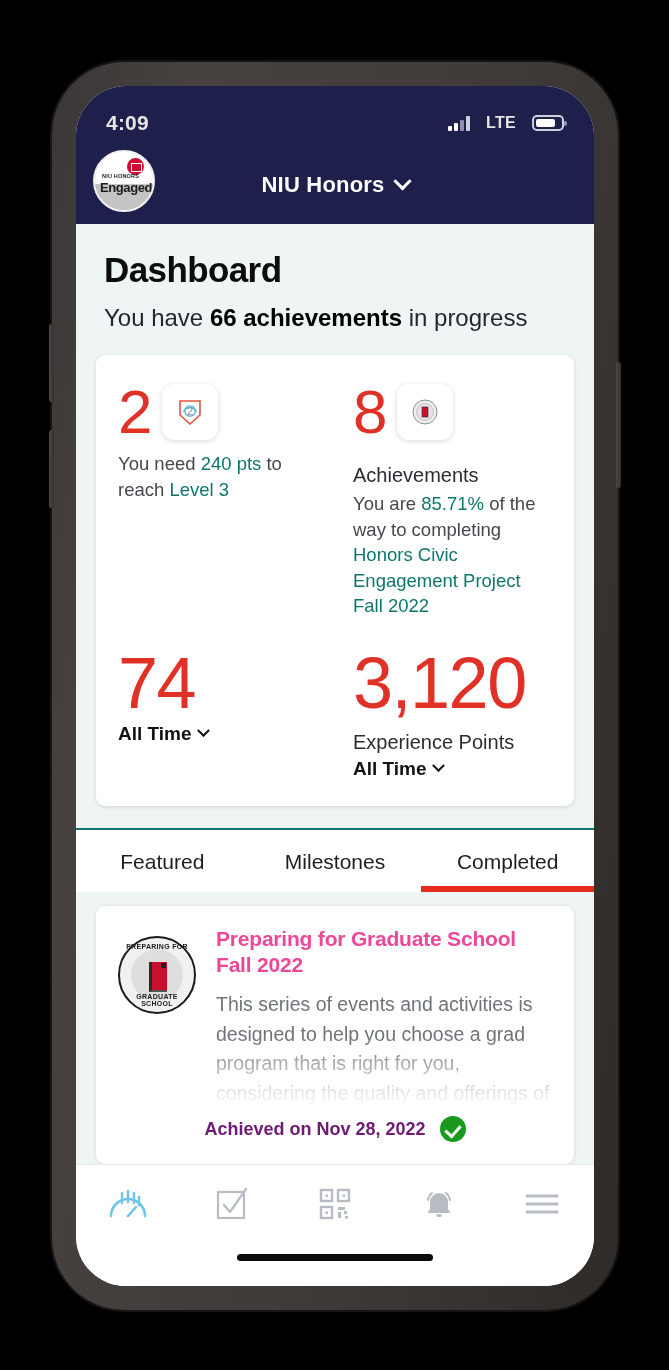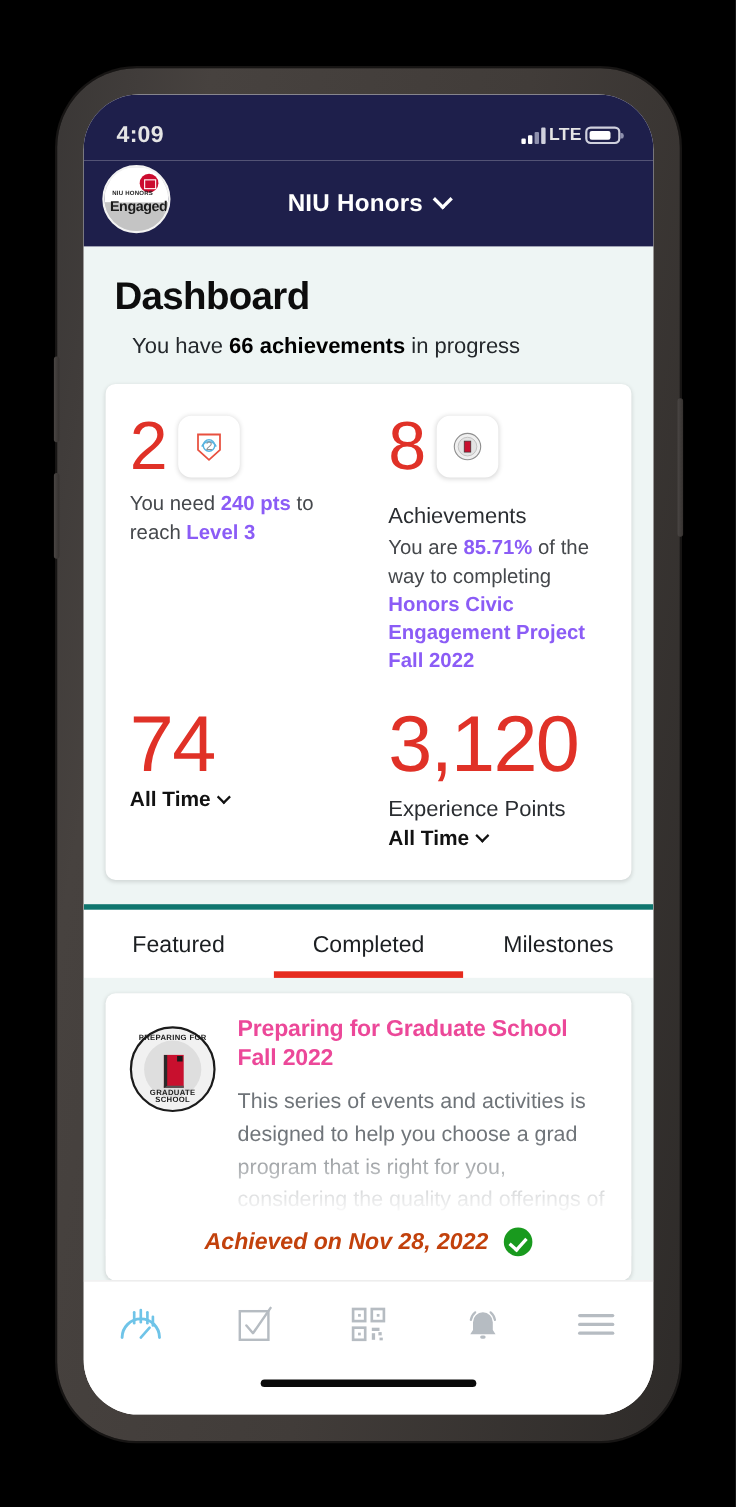--- a/index.html
+++ b/index.html
@@ -63,21 +63,21 @@
     flex: none;
   }
   .status-time {
     font-size: 21px;
     font-weight: bold;
     letter-spacing: 0.2px;
   }
   .status-right {
     display: flex;
     align-items: center;
-    gap: 3px;
+    gap: 16px;
   }
   .signal { display: flex; align-items: flex-end; gap: 2px; height: 15px; }
   .signal i { display: block; width: 4px; background: #ffffff; border-radius: 1px; }
   .signal i:nth-child(1) { height: 5px;  background: #ffffff; }
   .signal i:nth-child(2) { height: 8px;  background: #ffffff; }
   .signal i:nth-child(3) { height: 11px; background: #8e90ad; }
   .signal i:nth-child(4) { height: 15px; background: #cfd0dd; }
   .lte-label { font-size: 16px; font-weight: bold; letter-spacing: 0.3px; }
   .battery {
     width: 32px; height: 16px;
@@ -173,25 +173,24 @@
 
   .page-head { padding: 26px 28px 20px 28px; }
   .page-title {
     font-size: 35px;
     font-weight: bold;
     color: #0d0d0d;
     letter-spacing: -0.6px;
   }
   .page-sub {
     margin-top: 11px;
-    font-size: 20px;
+    font-size: 24px;
     color: #24282c;
     line-height: 1.42;
     font-weight: 300;
-    margin-left: 16px;
   }
   .page-sub b { font-weight: bold; color: #000; }
 
   
   .stats-card {
     margin: 0 20px;
     background: #ffffff;
     border-radius: 9px;
     box-shadow: 0 1px 4px rgba(0,0,0,0.13);
     padding: 22px 4px 26px 4px;
@@ -221,21 +220,21 @@
     color: #2a2d31;
     font-weight: 300;
   }
   .stat-desc {
     margin-top: 4px;
     font-size: 18.5px;
     line-height: 1.38;
     color: #45484c;
     font-weight: 300;
   }
-  .stat-desc b { font-weight: bold; color: #8b5cf6; }
+  .stat-desc b { font-weight: normal; color: #0f766e; }
 
   .stat-row-2 { display: flex; margin-top: 28px; }
   .stat-num-xl {
     font-size: 72px;
     color: #e03127;
     line-height: 1;
     font-weight: 200;
     letter-spacing: -1.5px;
   }
   .stat-label-2 {
@@ -258,21 +257,21 @@
     border-right: 2.6px solid #121212;
     border-bottom: 2.6px solid #121212;
     transform: rotate(45deg) translate(-2px,-2px);
   }
 
   
   .tabs {
     margin-top: 22px;
     background: #ffffff;
     display: flex;
-    border-top: 5px solid #0f766e;
+    border-top: 2px solid #0f766e;
     flex: none;
   }
   .tab {
     flex: 1;
     text-align: center;
     padding: 20px 0 18px 0;
     font-size: 21px;
     color: #1c1f22;
     font-weight: 300;
     position: relative;
@@ -363,24 +362,23 @@
     position: absolute;
     left: 0; right: 0; bottom: 22px;
     display: flex;
     align-items: center;
     justify-content: center;
     gap: 14px;
     background: #ffffff;
     padding-top: 8px;
   }
   .ach-achieved {
-    font-size: 21px;
+    font-size: 18px;
     font-weight: bold;
-    color: #c2410c;
-    font-style: italic;
+    color: #701a75;
   }
   .check-badge {
     width: 26px; height: 26px;
     border-radius: 50%;
     background: #199a1e;
     position: relative;
   }
   .check-badge::after {
     content: "";
     position: absolute;
@@ -516,22 +514,22 @@
             <div class="alltime">
               <span>All Time</span>
               <span class="chev-dark"></span>
             </div>
           </div>
         </div>
       </div>
 
       <div class="tabs">
         <div class="tab">Featured</div>
+        <div class="tab">Milestones</div>
         <div class="tab active">Completed</div>
-        <div class="tab">Milestones</div>
       </div>
 
       <div class="ach-wrap">
         <div class="ach-card">
           <div class="ach-top">
             <div class="seal">
               <span class="seal-inner"></span>
               <span class="book"></span>
               <span class="arc-top">PREPARING FOR</span>
               <span class="arc-bot">GRADUATE SCHOOL</span>

